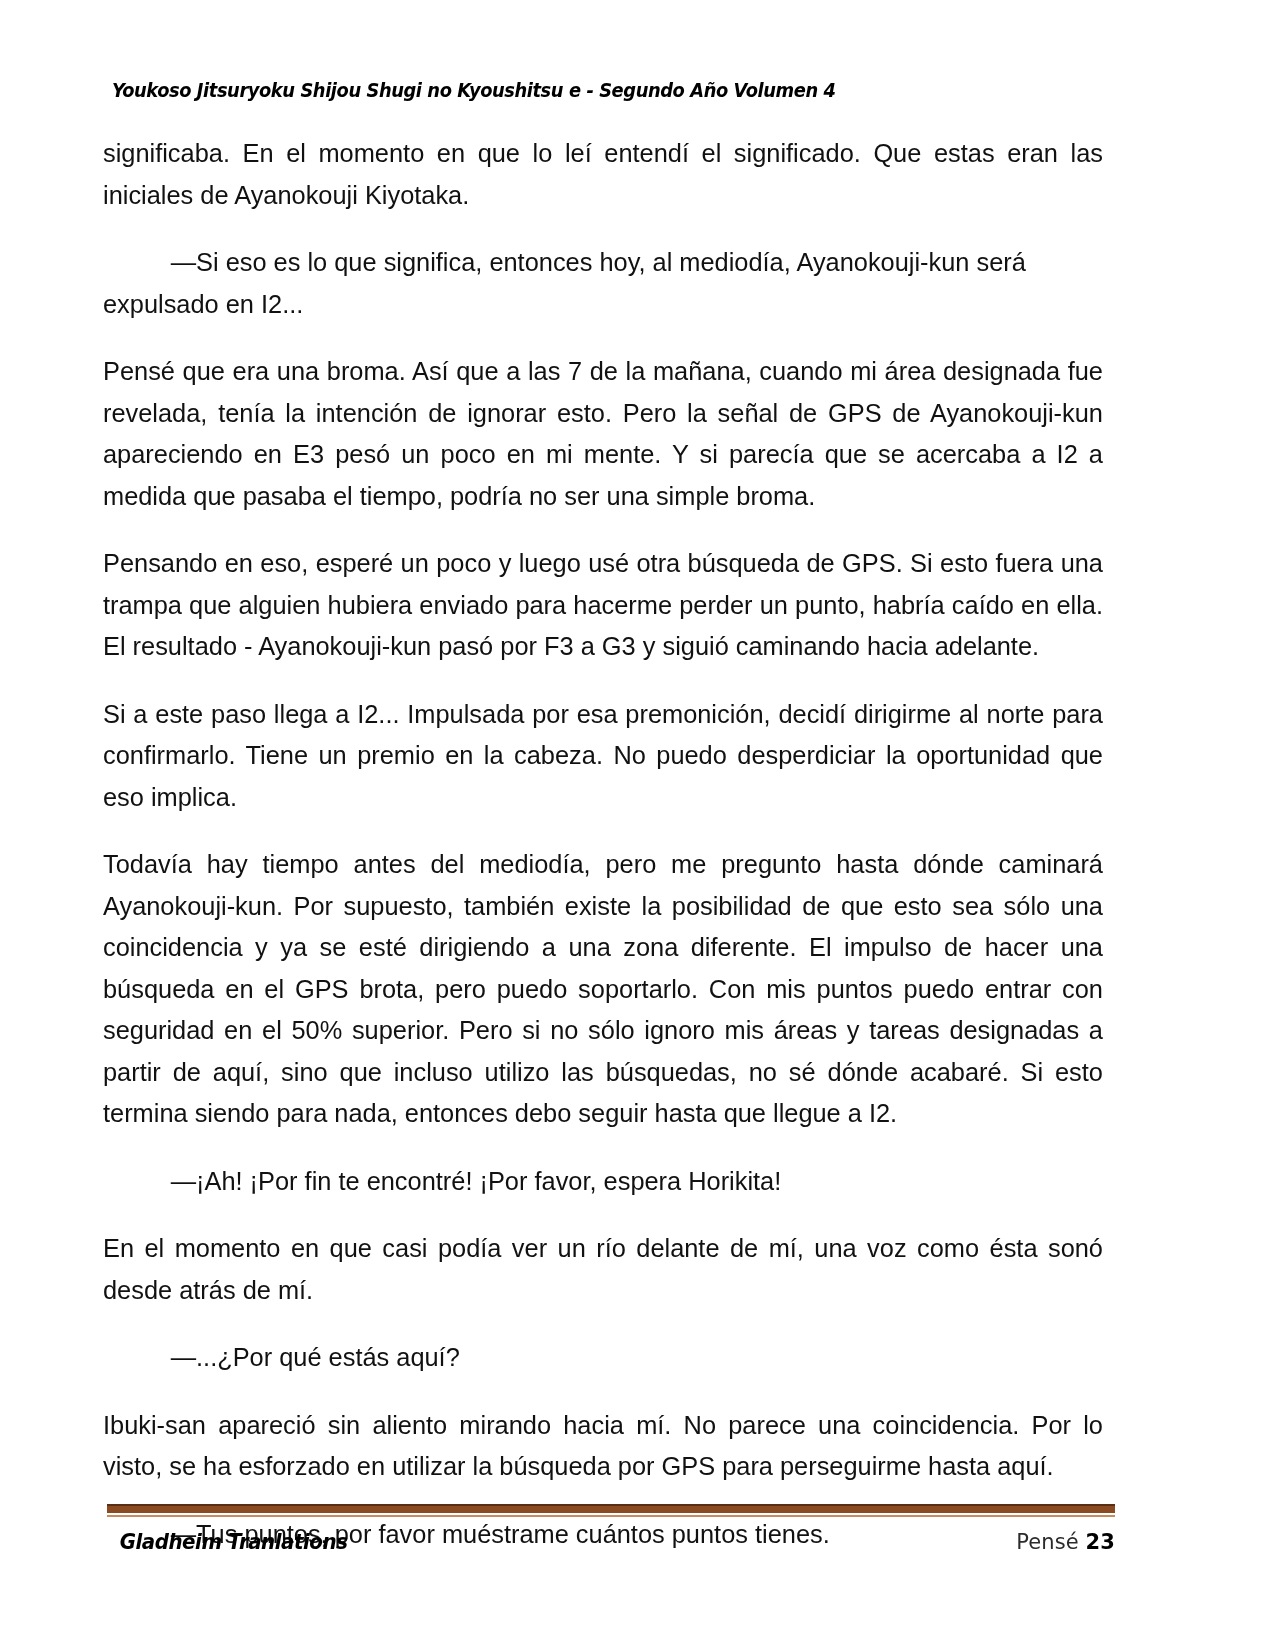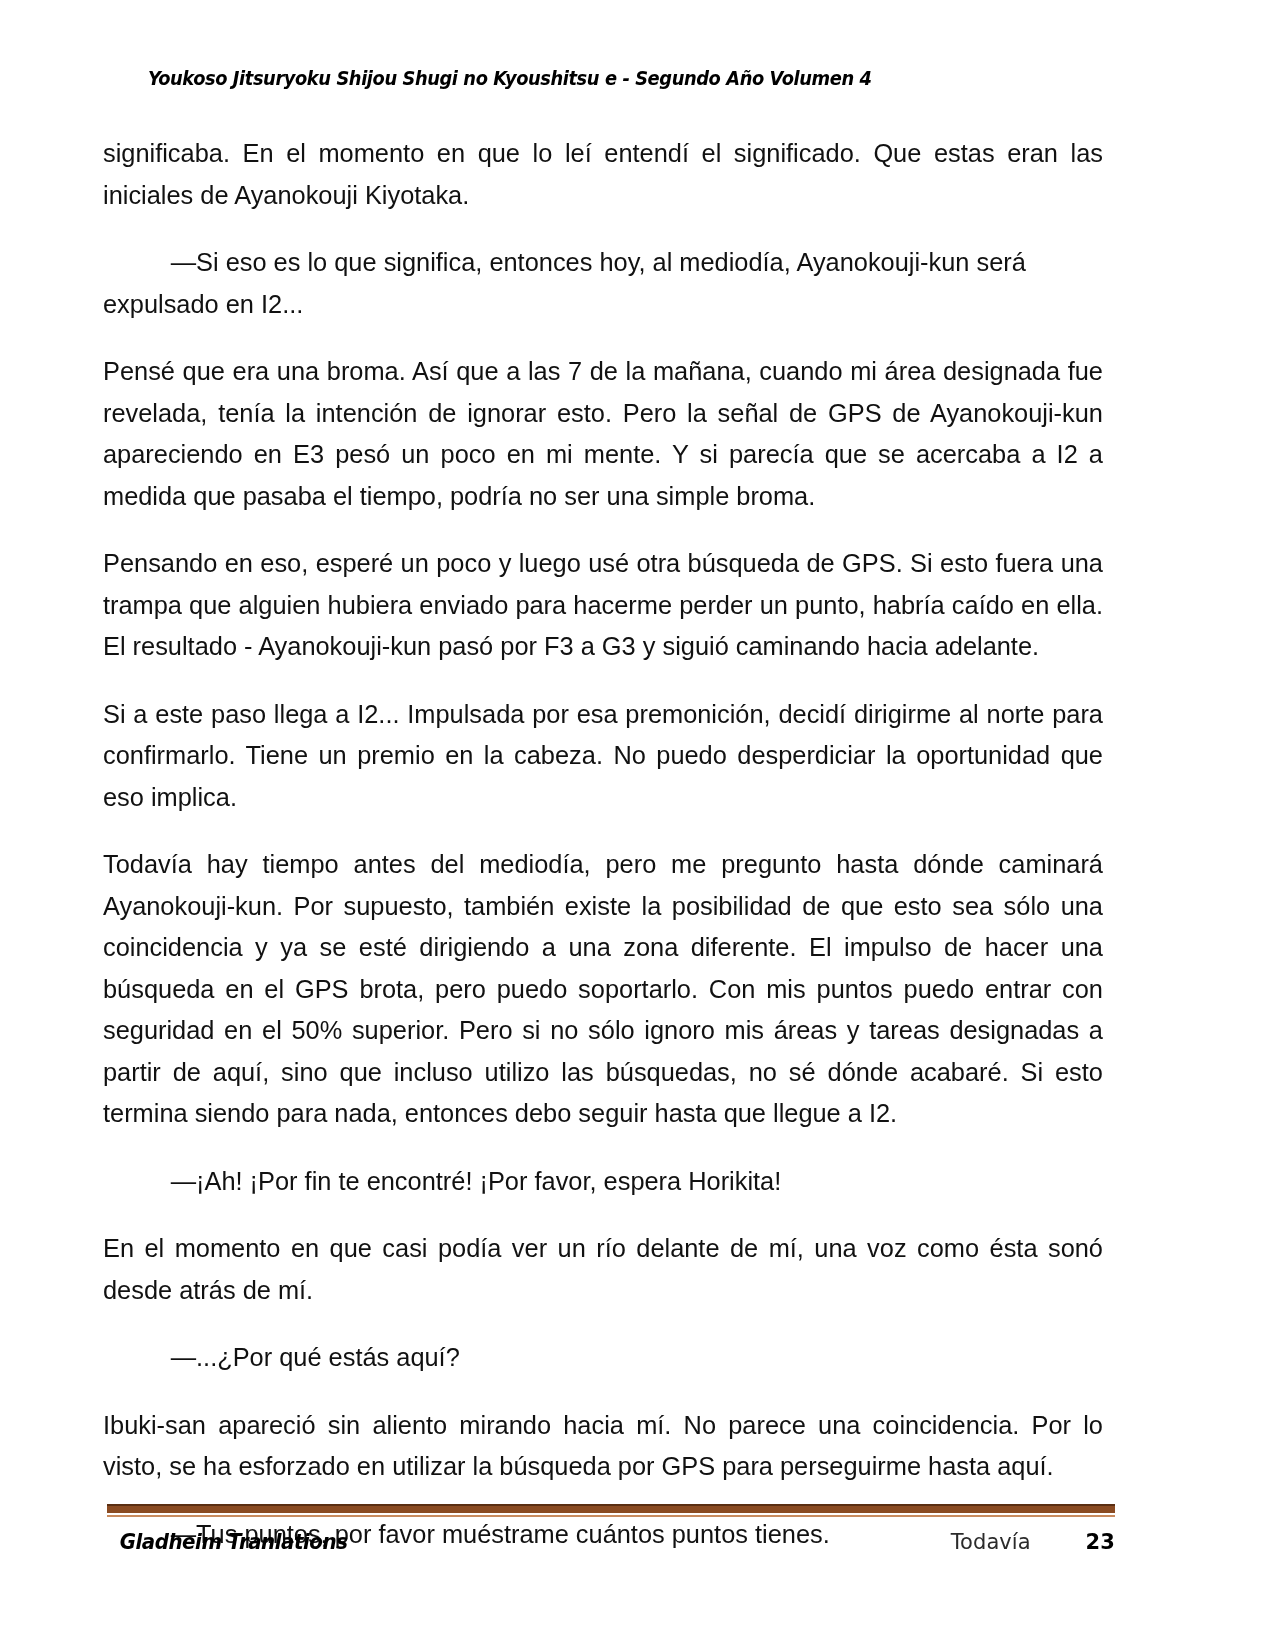--- a/index.html
+++ b/index.html
@@ -21,22 +21,21 @@
   }
 
   
   .doc-header {
     position: absolute;
     top: 68px;
     left: 112px;
     width: 1010px;
     height: 34px;
     display: flex;
-    align-items: flex-start;
-    margin-left: 36px;
+    align-items: flex-end;
   }
 
   .doc-header-title {
     font-family: "DejaVu Sans", "Liberation Sans", sans-serif;
     font-weight: bold;
     font-style: italic;
     font-size: 19.5px;
     letter-spacing: -0.45px;
     white-space: nowrap;
     line-height: 1.15;
@@ -128,21 +127,20 @@
     font-family: "DejaVu Sans", "Liberation Sans", sans-serif;
     font-size: 21px;
     color: #2b2b2b;
     white-space: nowrap;
     letter-spacing: 0.1px;
   }
 
   .footer-page .page-num {
     font-weight: bold;
     color: #000000;
-    margin-left: 48px;
   }
 </style>
 </head>
 <body>
 
 <div class="page">
 
   <div class="doc-header">
     <div class="doc-header-title">Youkoso Jitsuryoku Shijou Shugi no Kyoushitsu e - Segundo Año Volumen 4</div>
   </div>
@@ -178,19 +176,19 @@
     <div class="footer-rule">
       <div class="rule-thick"></div>
       <div class="rule-gap"></div>
       <div class="rule-thin"></div>
     </div>
 
     <div class="footer-content">
       <div class="footer-brand">Gladheim Tranlations</div>
 
       <div class="footer-page">
-        <span>Todavía</span><span>&nbsp;</span><span class="page-num">23</span>
+        <span>Pensé</span><span>&nbsp;</span><span class="page-num">23</span>
       </div>
     </div>
 
   </div>
 
 </div>
 
 </body></html>

